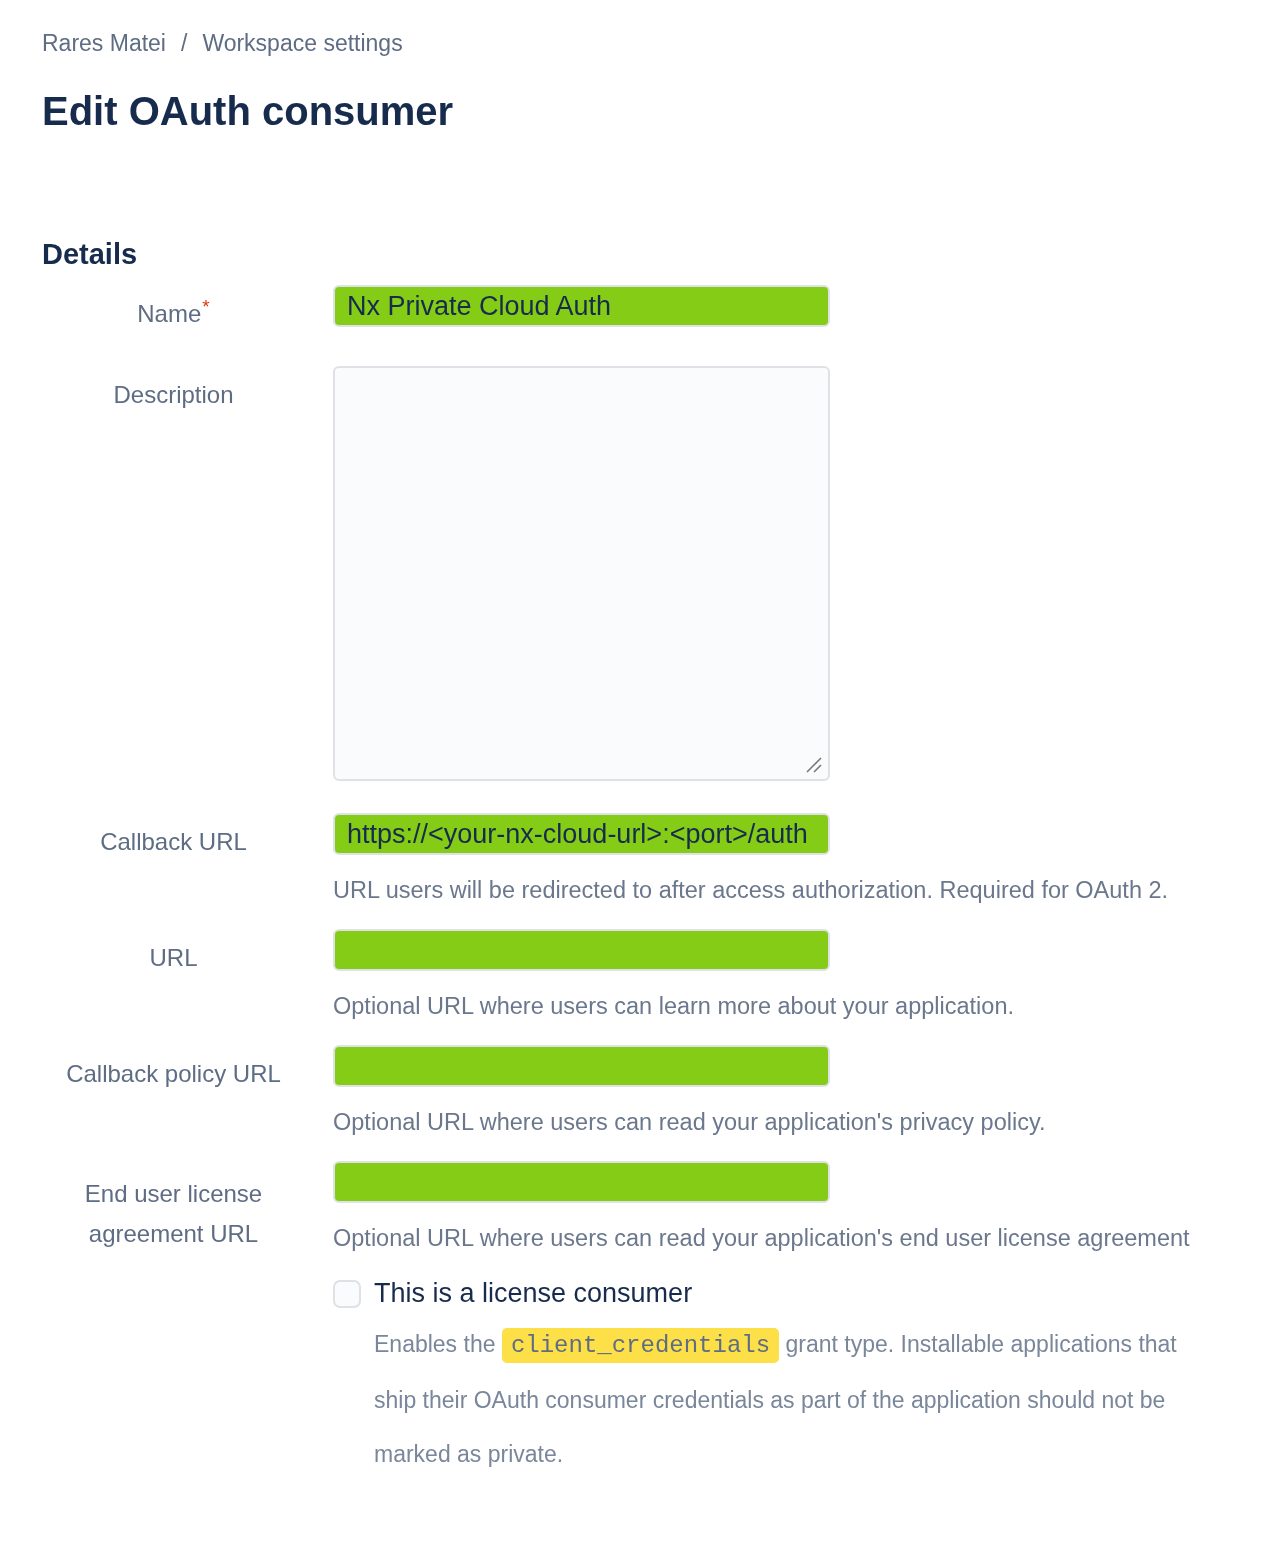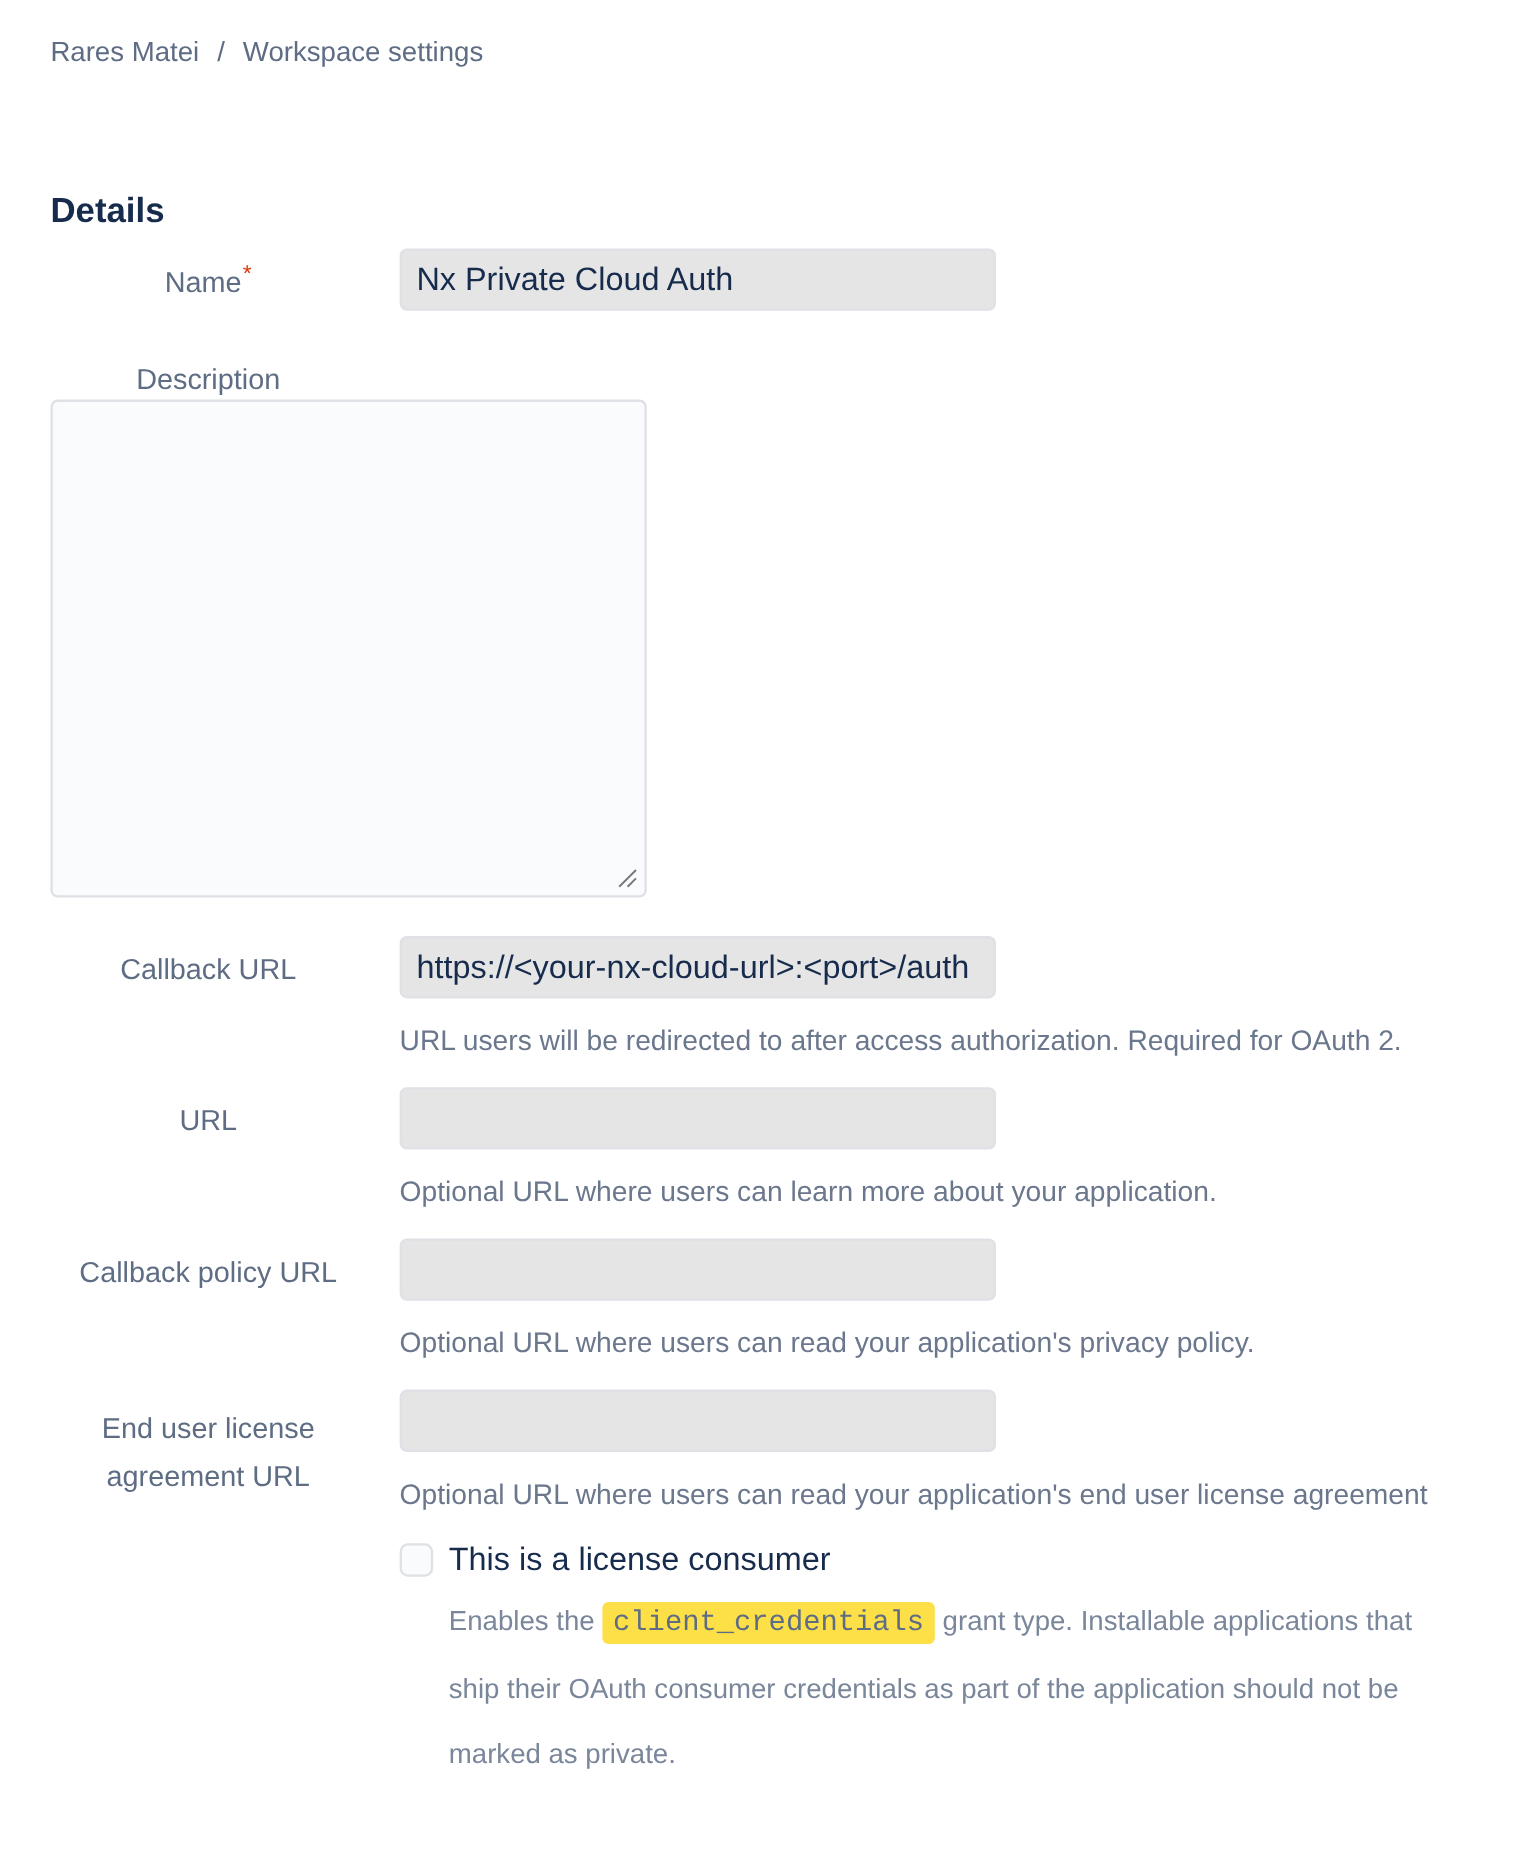--- a/index.html
+++ b/index.html
@@ -27,40 +27,40 @@
   .form-row { display: flex; align-items: flex-start; margin-bottom: 24px; }
   .row-label { width: 263px; flex-shrink: 0; margin-right: 28px; text-align: center; font-size: 24px; color: #5E6C84; }
   .label-center { line-height: 58px; }
   .label-top { line-height: 32px; padding-top: 13px; }
   .label-multi { line-height: 40px; padding-top: 13px; }
   .req { color: #DE350B; vertical-align: super; font-size: 19px; line-height: 0; margin-left: 1px; }
   .row-control { flex: 1; min-width: 0; }
 
   
   .text-input {
-    width: 497px; height: 52px;
+    width: 497px; height: 42px;
     border: 2px solid #DFE1E6; border-radius: 6px;
-    background: #e5e5e5;
+    background: #84cc16;
     font-family: inherit; font-size: 27px; color: #172B4D;
     padding: 0 12px; outline: none;
   }
   .textarea-wrap { position: relative; width: 497px; }
   textarea.text-area {
     display: block; width: 497px; height: 415px;
     border: 2px solid #DFE1E6; border-radius: 6px;
     background: #FAFBFC;
     font-family: inherit; font-size: 27px; color: #172B4D;
     padding: 10px 12px; outline: none; resize: none;
   }
   .grip { position: absolute; right: 7px; bottom: 7px; width: 20px; height: 20px; pointer-events: none; }
 
   .help { margin-top: 20px; font-size: 23.5px; line-height: 30px; color: #6B778C; }
 
   .row-name { margin-bottom: 23px; }
-  .row-description { margin-bottom: 32px; flex-direction: column; }
+  .row-description { margin-bottom: 32px; }
 
   
   .row-checkbox { margin-bottom: 0; }
   .checkbox-line { display: flex; align-items: center; gap: 13px; }
   input.checkbox {
     appearance: none; -webkit-appearance: none;
     width: 28px; height: 28px; flex-shrink: 0;
     border: 2px solid #DFE1E6; border-radius: 7px;
     background: #FAFBFC; margin: 0; cursor: pointer;
   }
@@ -76,20 +76,21 @@
 <body>
 
 <div class="page">
 
   <nav class="breadcrumb">
     <a href="#">Rares Matei</a>
     <span class="sep">/</span>
     <a href="#">Workspace settings</a>
   </nav>
 
+  <h1 class="page-title">Edit OAuth consumer</h1>
 
   <h2 class="section-heading">Details</h2>
 
   <form class="consumer-form">
 
     <div class="form-row row-name">
       <label class="row-label label-center"><span>Name</span><span class="req">*</span></label>
       <div class="row-control">
         <input type="text" class="text-input" value="Nx Private Cloud Auth" style="">
       </div>

